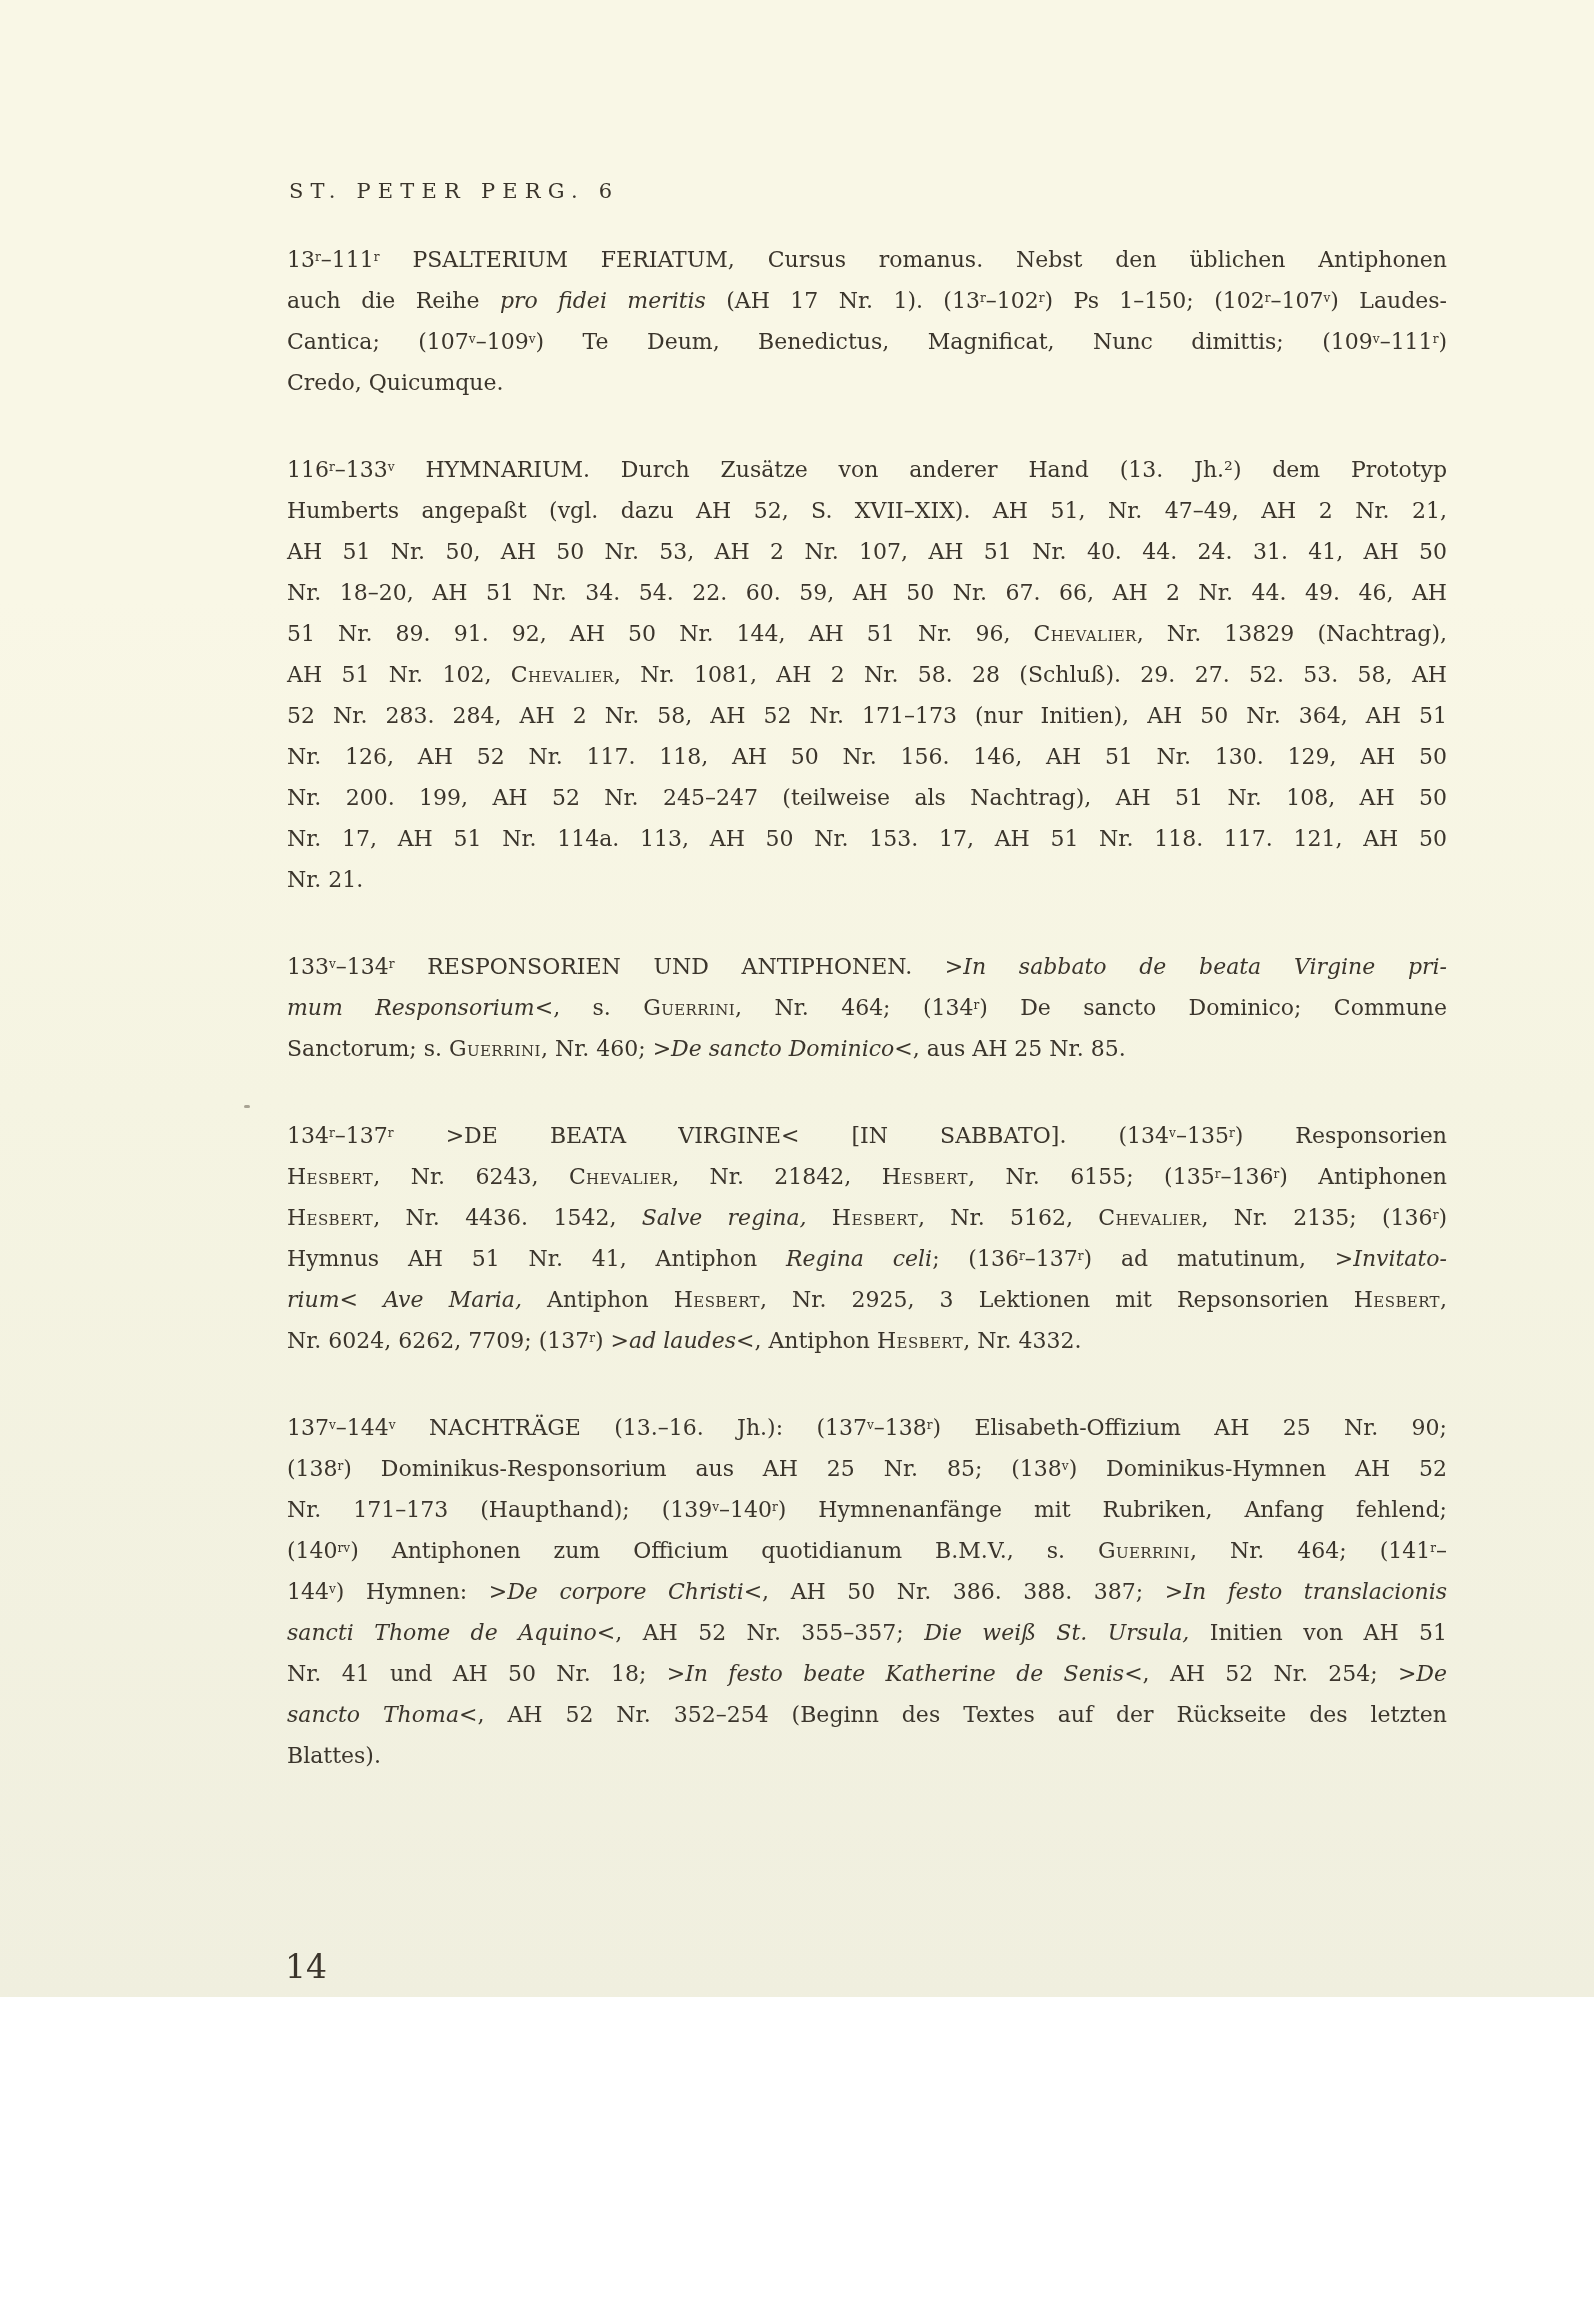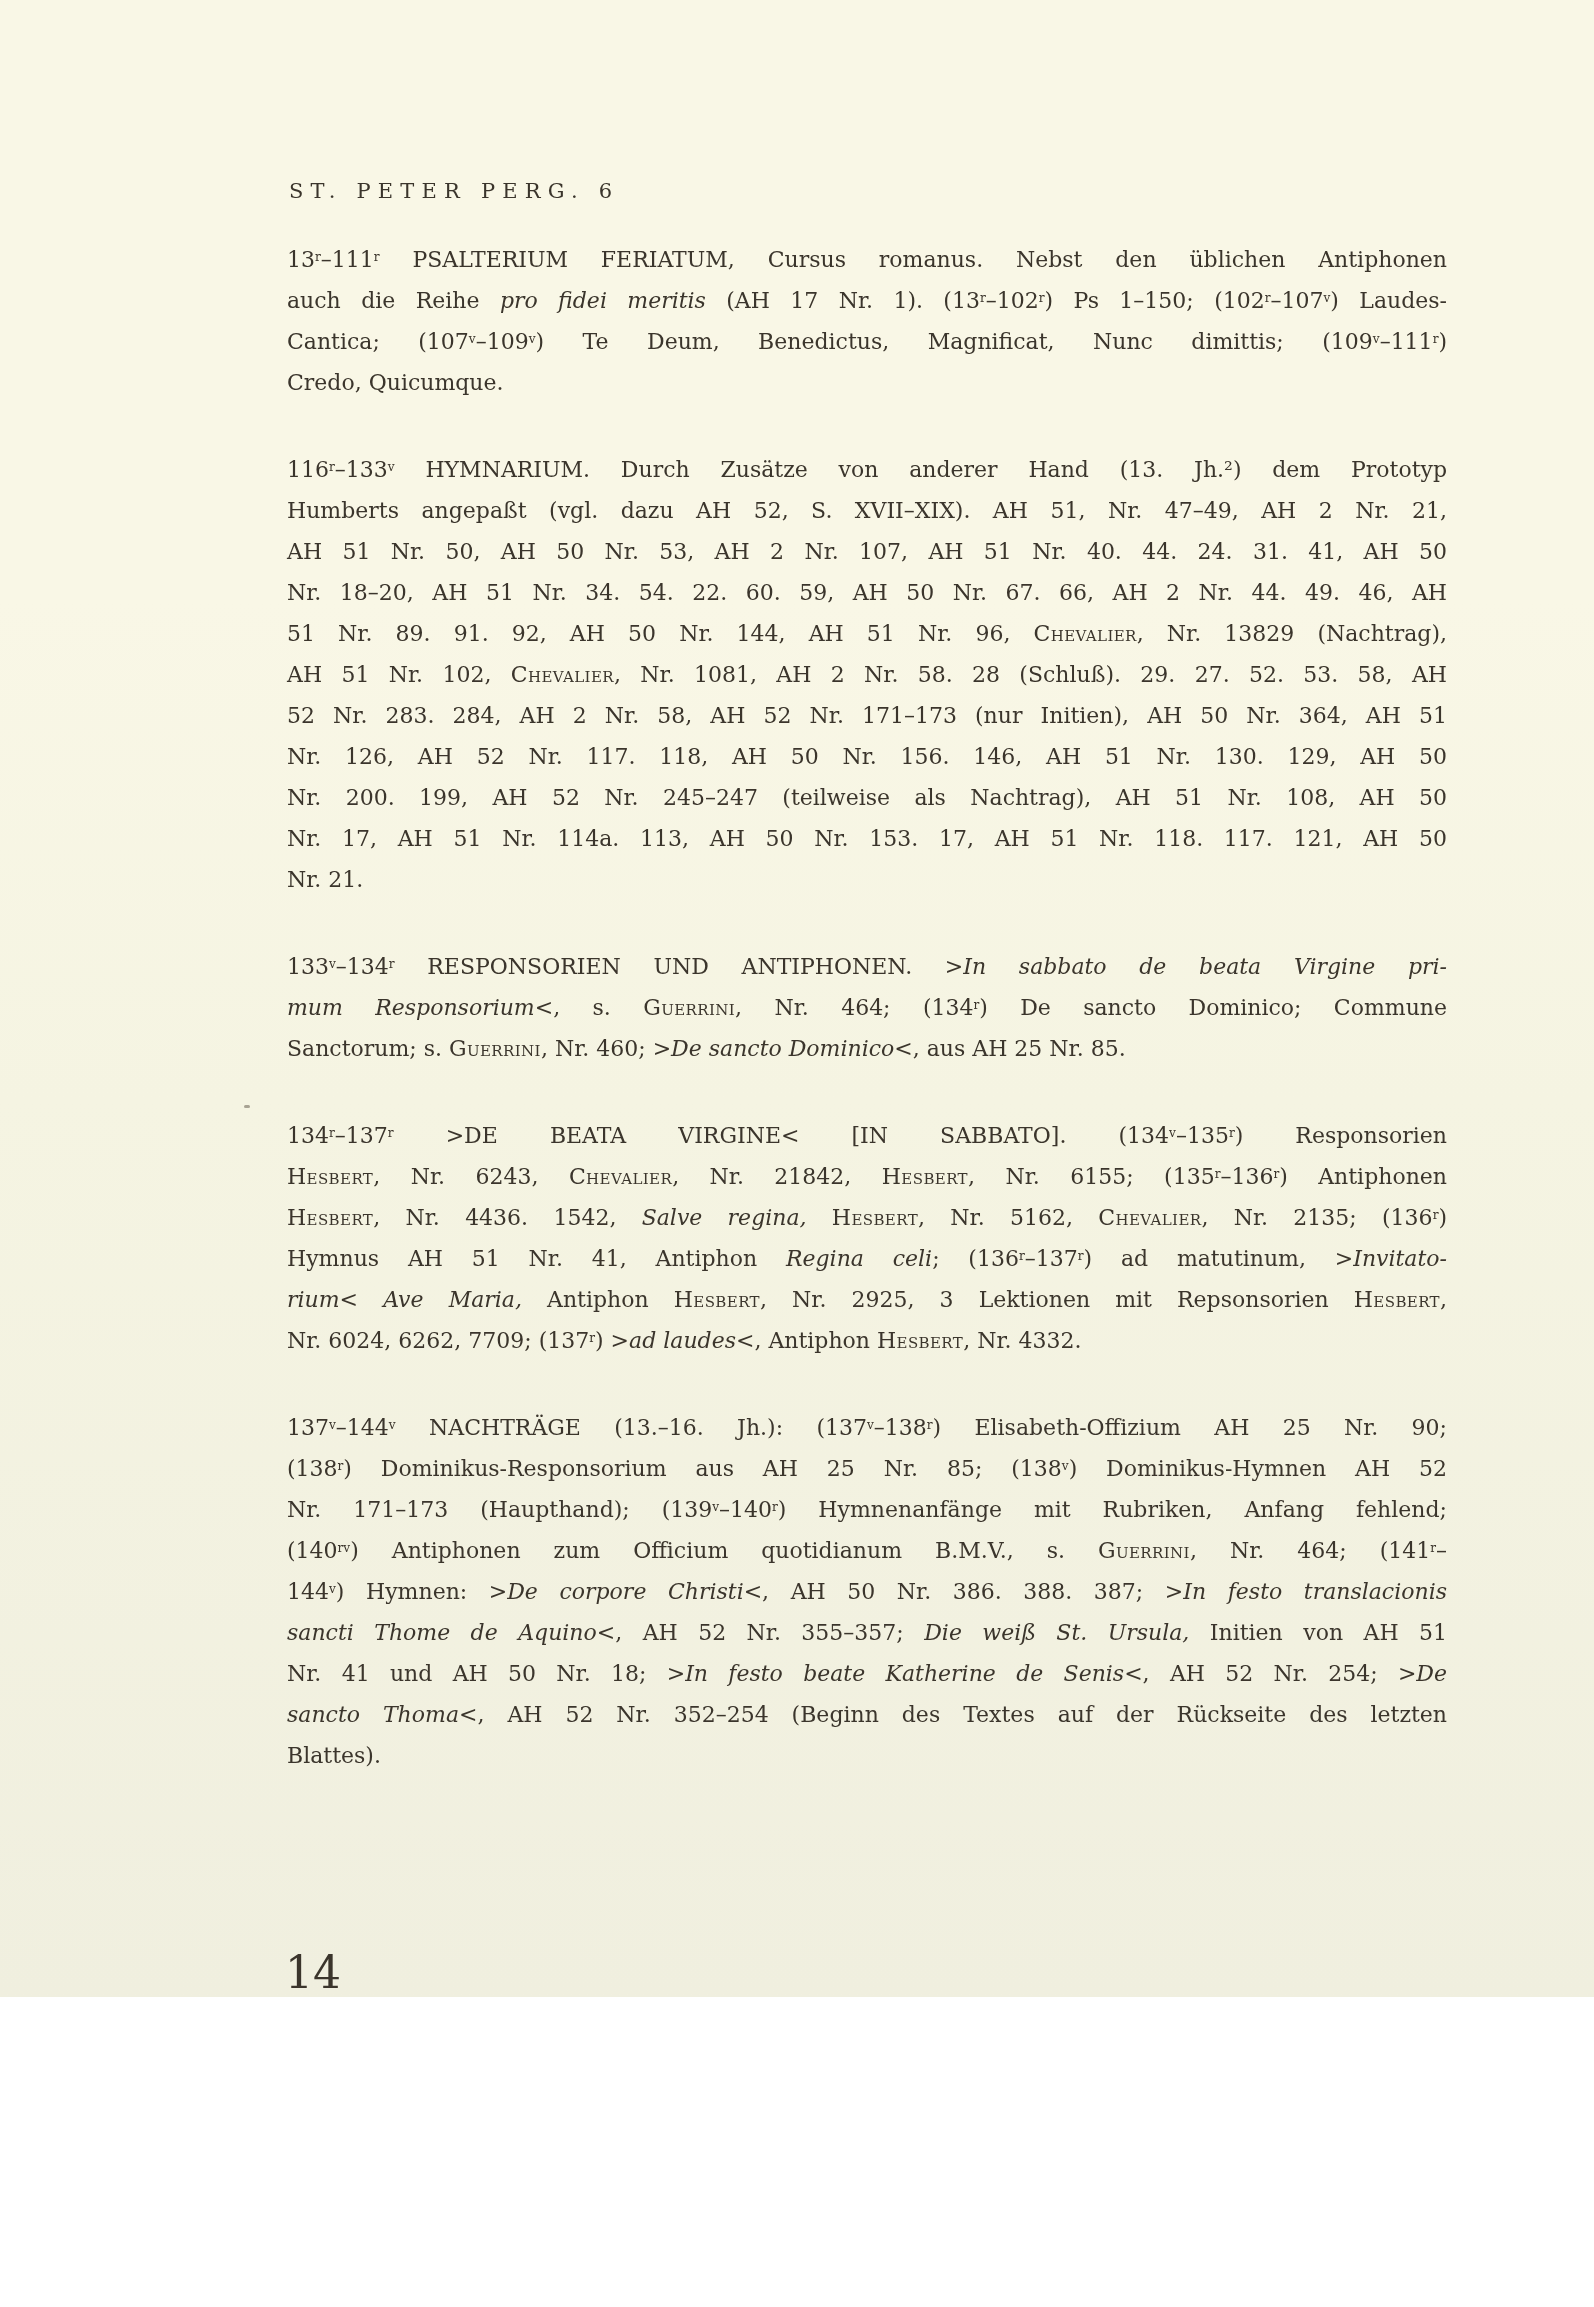--- a/index.html
+++ b/index.html
@@ -61,21 +61,21 @@
     vertical-align: 0.5em;
     letter-spacing: 0;
   }
   .line em { font-style: italic; }
   .sc { font-variant: small-caps; letter-spacing: 0.4px; }
 
   .page-number {
     position: absolute;
     left: 285px;
     top: 1947px;
-    font-size: 44px;
+    font-size: 33px;
     color: var(--ink, #3b352c);
   }
 
   
   .footer-bar {
     position: absolute;
     left: 0;
     top: 2267px;
     width: 1595px;
     height: 40px;

